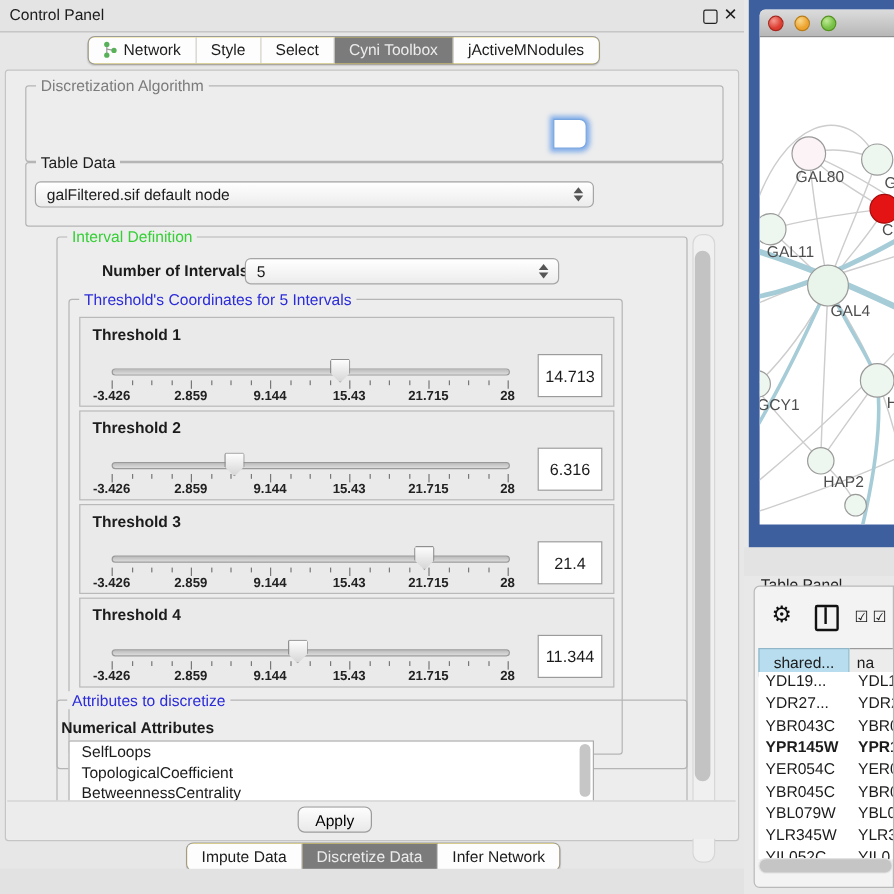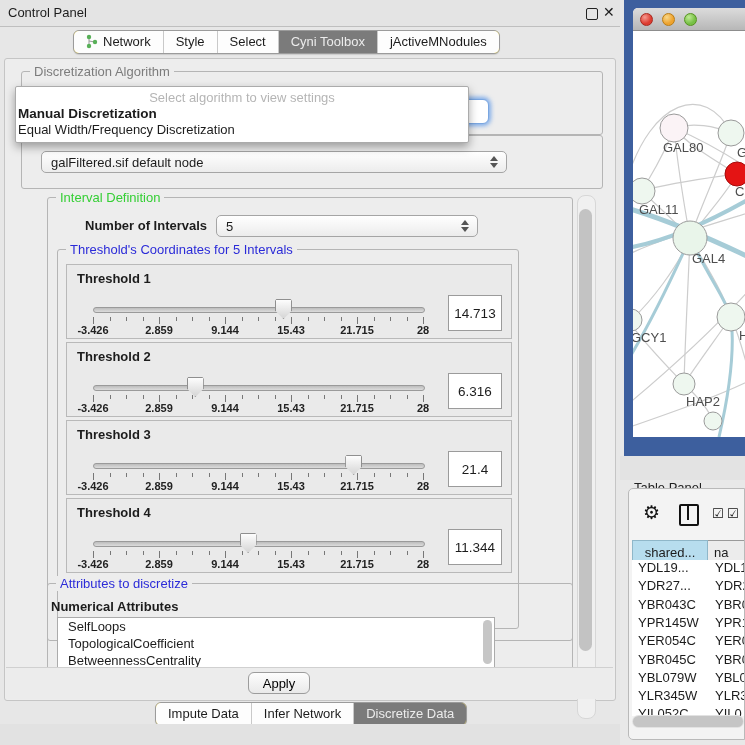--- a/index.html
+++ b/index.html
@@ -26,21 +26,21 @@
               border:1px solid #c5c5c5;border-radius:3px;}
   .group{border:1px solid #b5b5b5;border-radius:3px;}
   .group-label{position:absolute;top:-8px;left:8px;background:#ededed;padding:0 4px;font-size:13px;}
   .lbl-gray{color:#7c7c7c;}
   .lbl-green{color:#35cf35;}
   .lbl-blue{color:#2b2bd8;}
   #grp-da{left:16px;top:12px;width:580px;height:62px;}
   #grp-td{left:16px;top:76px;width:580px;height:52px;}
   
   .combo{background:linear-gradient(#ffffff,#ececec);border:1px solid #a5a5a5;border-radius:5px;
-         height:22px;display:flex;align-items:center;box-sizing:border-box;margin-left:12px;}
+         height:22px;display:flex;align-items:center;box-sizing:border-box;}
   .combo .val{padding-left:9px;flex:1;}
   .spin-arrows{width:10px;margin-right:7px;display:flex;flex-direction:column;align-items:center;gap:2px;}
   .tri-up{width:0;height:0;border-left:4px solid transparent;border-right:4px solid transparent;border-bottom:5px solid #555;}
   .tri-dn{width:0;height:0;border-left:4px solid transparent;border-right:4px solid transparent;border-top:5px solid #555;}
   #td-combo{left:24px;top:92px;width:466px;}
   
   #combo-frag{left:456px;top:40px;width:26px;height:23px;background:#fff;border:1px solid #7aa6e0;
               border-radius:0 6px 6px 0;box-shadow:0 0 4px 2px rgba(90,150,232,.75);z-index:5;}
   
   #algo-popup{left:10px;top:27px;width:452px;height:55px;background:#fff;border:1px solid #ababab;
@@ -153,27 +153,20 @@
   </div>
 
 <div id="main-panel" class="abs">
 
   <div id="grp-da" class="abs group">
     <span class="group-label lbl-gray">Discretization Algorithm</span>
   </div>
 
   <div id="combo-frag" class="abs"></div>
 
-  <div id="algo-popup" class="abs">
-    <div class="ph">Select algorithm to view settings</div>
-    <div id="popup-items">
-        <div class="item bold">Manual Discretization</div>
-        <div class="item">Equal Width/Frequency Discretization</div>
-      </div>
-  </div>
 
   <div id="grp-td" class="abs group">
     <span class="group-label">Table Data</span>
   </div>
   <div id="td-combo" class="abs combo">
     <span class="val">galFiltered.sif default node</span>
     <span class="spin-arrows">
         <span class="tri-up"></span>
         <span class="tri-dn"></span>
       </span>
@@ -347,25 +340,25 @@
 
   <div id="apply-bar" class="abs">
     <button id="apply-btn">Apply</button>
   </div>
 </div>
 
 <div id="bottom-tabs" class="abs seg-group">
     <div class="seg">
       <span>Impute Data</span>
     </div>
-    <div class="seg">
-      <span>Infer Network</span>
-    </div>
     <div class="seg selected">
       <span>Discretize Data</span>
+    </div>
+    <div class="seg">
+      <span>Infer Network</span>
     </div>
   </div>
 <div id="bottom-strip" class="abs"></div>
 
 <div id="right-col" class="abs">
 
   <div id="net-window" class="abs">
     <div id="mac-win" class="abs">
       <div id="mac-titlebar" class="abs">
         <div id="light-red" class="light"></div>
@@ -449,21 +442,21 @@
           <span class="tp-c2">YDL1</span>
         </div>
         <div class="tp-row" style="top: 18.3px;">
           <span class="tp-c1">YDR27...</span>
           <span class="tp-c2">YDR2</span>
         </div>
         <div class="tp-row" style="top: 36.6px;">
           <span class="tp-c1">YBR043C</span>
           <span class="tp-c2">YBR0</span>
         </div>
-        <div class="tp-row" style="top: 54.9px;">
+        <div class="tp-row" style="top: 54.9px; font-weight: bold;">
           <span class="tp-c1">YPR145W</span>
           <span class="tp-c2">YPR1</span>
         </div>
         <div class="tp-row" style="top: 73.2px;">
           <span class="tp-c1">YER054C</span>
           <span class="tp-c2">YER0</span>
         </div>
         <div class="tp-row" style="top: 91.5px;">
           <span class="tp-c1">YBR045C</span>
           <span class="tp-c2">YBR0</span>

